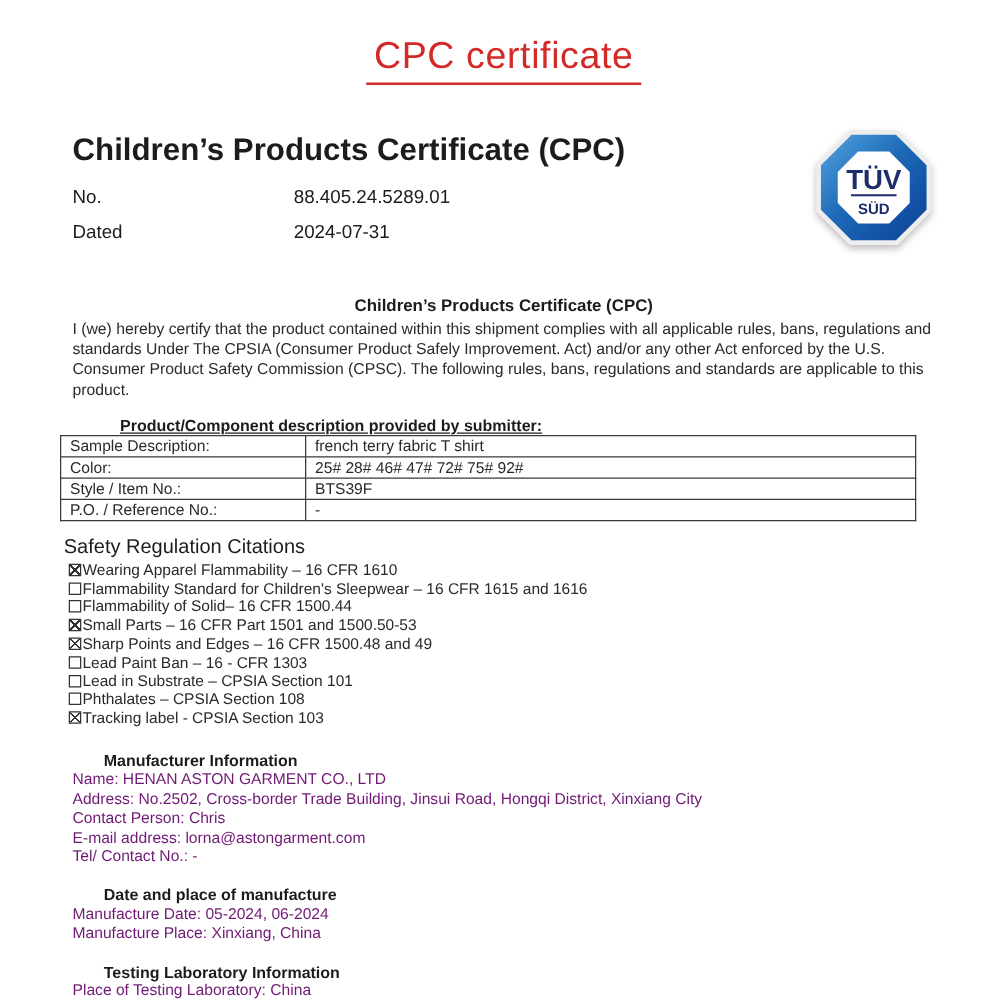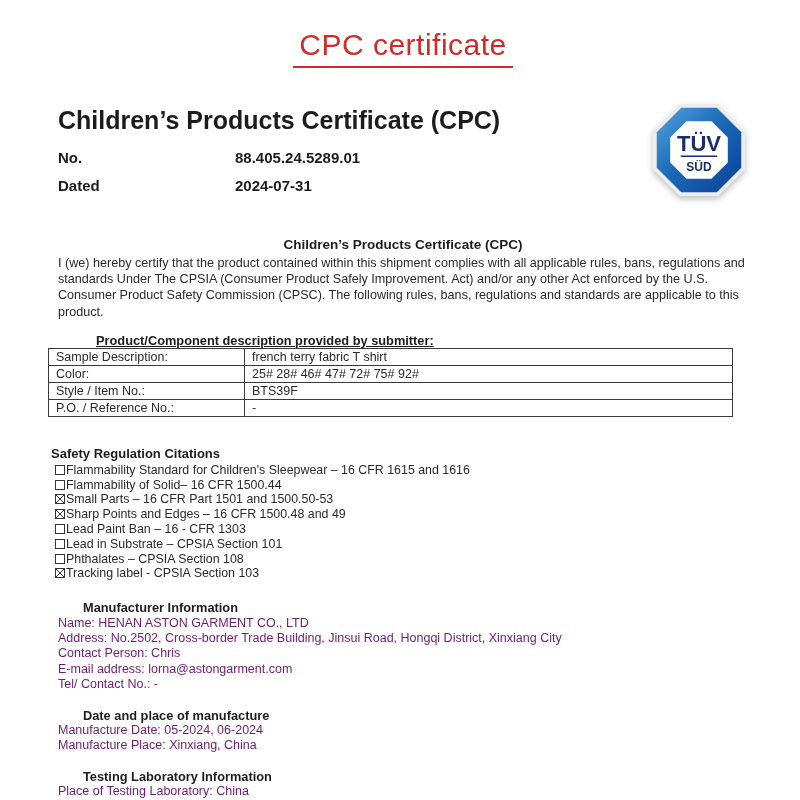--- a/index.html
+++ b/index.html
@@ -19,21 +19,21 @@
     font-size:30px;
     font-weight:normal;
     letter-spacing:0.5px;
     border-bottom:2px solid #d32a28;
     padding:0 6px 5px 6px;
     line-height:1.1;
   }
 
   
   .main-title { margin-top:37px; font-size:25px; font-weight:bold; color:#1c1c1c; line-height:30px; }
-  .info-row { display:flex; font-size:15px; font-weight:bold; color:#1c1c1c; }
+  .info-row { display:flex; font-size:15px; font-weight:normal; color:#1c1c1c; }
   .info-row.first { margin-top:14px; }
   .info-row.second { margin-top:11px; }
   .info-label { width:177px; }
 
   
   .logo-box { position:absolute; top:102px; right:53px; width:96px; height:96px; filter:drop-shadow(0 3px 3px rgba(0,0,0,0.25)); }
   .logo-box svg { width:96px; height:96px; }
 
   
   .cert-heading { margin-top:43px; text-align:center; font-size:13.5px; font-weight:bold; color:#1c1c1c; line-height:15px; }
@@ -46,21 +46,21 @@
     border:1px solid #3a3a3a;
     font-size:12.5px;
     color:#2a2a2a;
     padding:1px 4px 1px 7px;
     height:16px;
     line-height:14px;
   }
   td.col-label { width:196px; }
 
   
-  .safety-heading { margin-top:29px; margin-left:-7px; font-size:13px; font-weight:bold; color:#1c1c1c; }
+  .safety-heading { margin-top:12px; margin-left:-7px; font-size:16px; font-weight:normal; color:#1c1c1c; }
   .safety-list { margin-top:2px; margin-left:-3px; }
   .cite { font-size:12.4px; color:#2a2a2a; line-height:14.8px; white-space:nowrap; }
   .cb {
     display:inline-block; width:10px; height:10px;
     border:1px solid #333; background:#fff;
     margin-right:1px; vertical-align:-1px;
   }
   .cb.checked {
     background:
       linear-gradient(45deg, transparent 44%, #333 44%, #333 56%, transparent 56%),
@@ -133,20 +133,21 @@
       </tr>
       <tr>
         <td class="col-label">P.O. / Reference No.:</td>
         <td>-</td>
       </tr>
     </tbody>
   </table>
 
   <div class="safety-heading">Safety Regulation Citations</div>
   <div class="safety-list">
+    <div class="cite"><span class="cb checked"></span><span>Wearing Apparel Flammability – 16 CFR 1610</span></div>
     <div class="cite"><span class="cb"></span><span>Flammability Standard for Children's Sleepwear – 16 CFR 1615 and 1616</span></div>
     <div class="cite"><span class="cb"></span><span>Flammability of Solid– 16 CFR 1500.44</span></div>
     <div class="cite"><span class="cb checked"></span><span>Small Parts – 16 CFR Part 1501 and 1500.50-53</span></div>
     <div class="cite"><span class="cb checked"></span><span>Sharp Points and Edges – 16 CFR 1500.48 and 49</span></div>
     <div class="cite"><span class="cb"></span><span>Lead Paint Ban – 16 - CFR 1303</span></div>
     <div class="cite"><span class="cb"></span><span>Lead in Substrate – CPSIA Section 101</span></div>
     <div class="cite"><span class="cb"></span><span>Phthalates – CPSIA Section 108</span></div>
     <div class="cite"><span class="cb checked"></span><span>Tracking label - CPSIA Section 103</span></div>
   </div>
 

